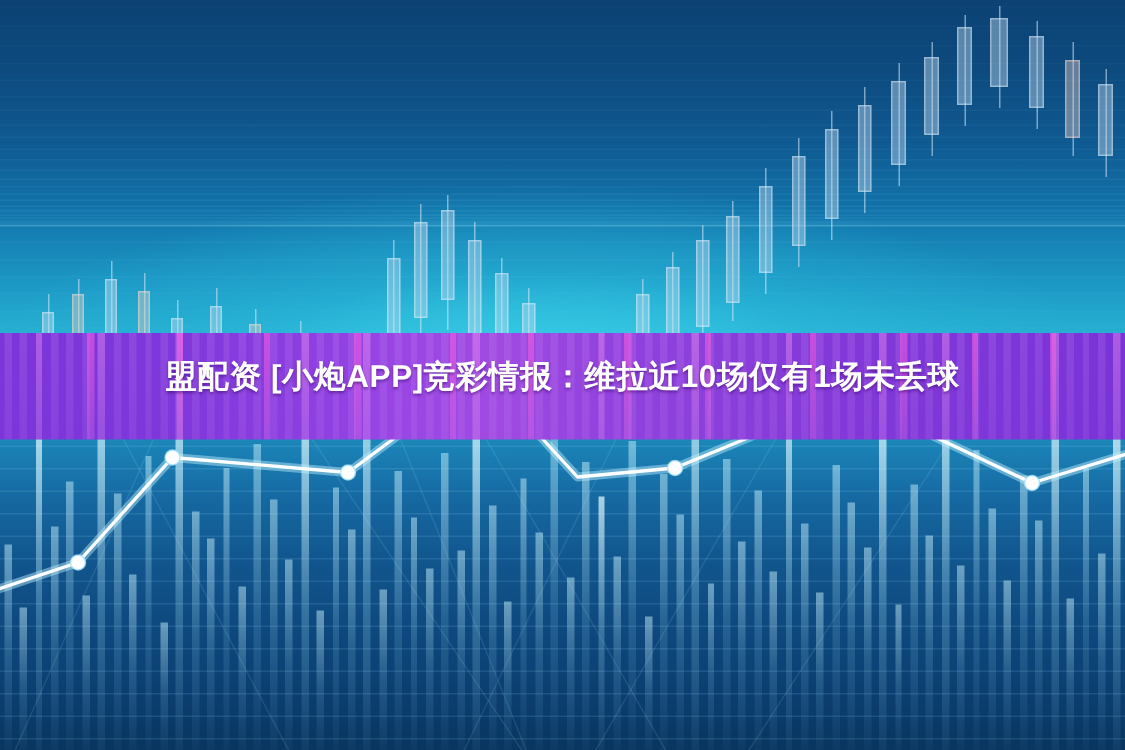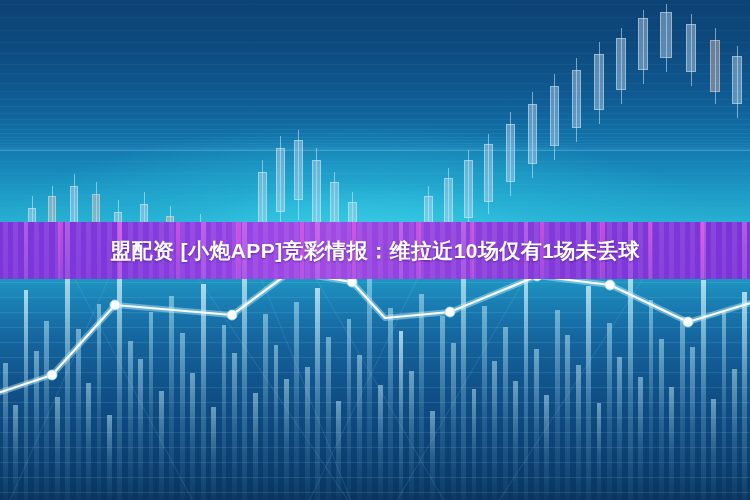--- a/index.html
+++ b/index.html
@@ -119,21 +119,21 @@
     width: 750px; height: 500px;
     pointer-events: none;
   }
 
   
   .banner {
     position: absolute;
     left: 0;
     top: 222px;
     width: 750px;
-    height: 57px;
+    height: 71px;
     background: linear-gradient(90deg,
        #7c35d9 0%, #7d37da 14%, #8b3ee0 26%, #9a46e4 36%,
        #a04ae2 44%, #9242de 54%, #8a3fdb 64%, #8238d9 76%,
        #7d36d8 88%, #7a33d7 100%);
     overflow: hidden;
   }
   .banner-bar {
     position: absolute;
     top: 0;
     height: 100%;

